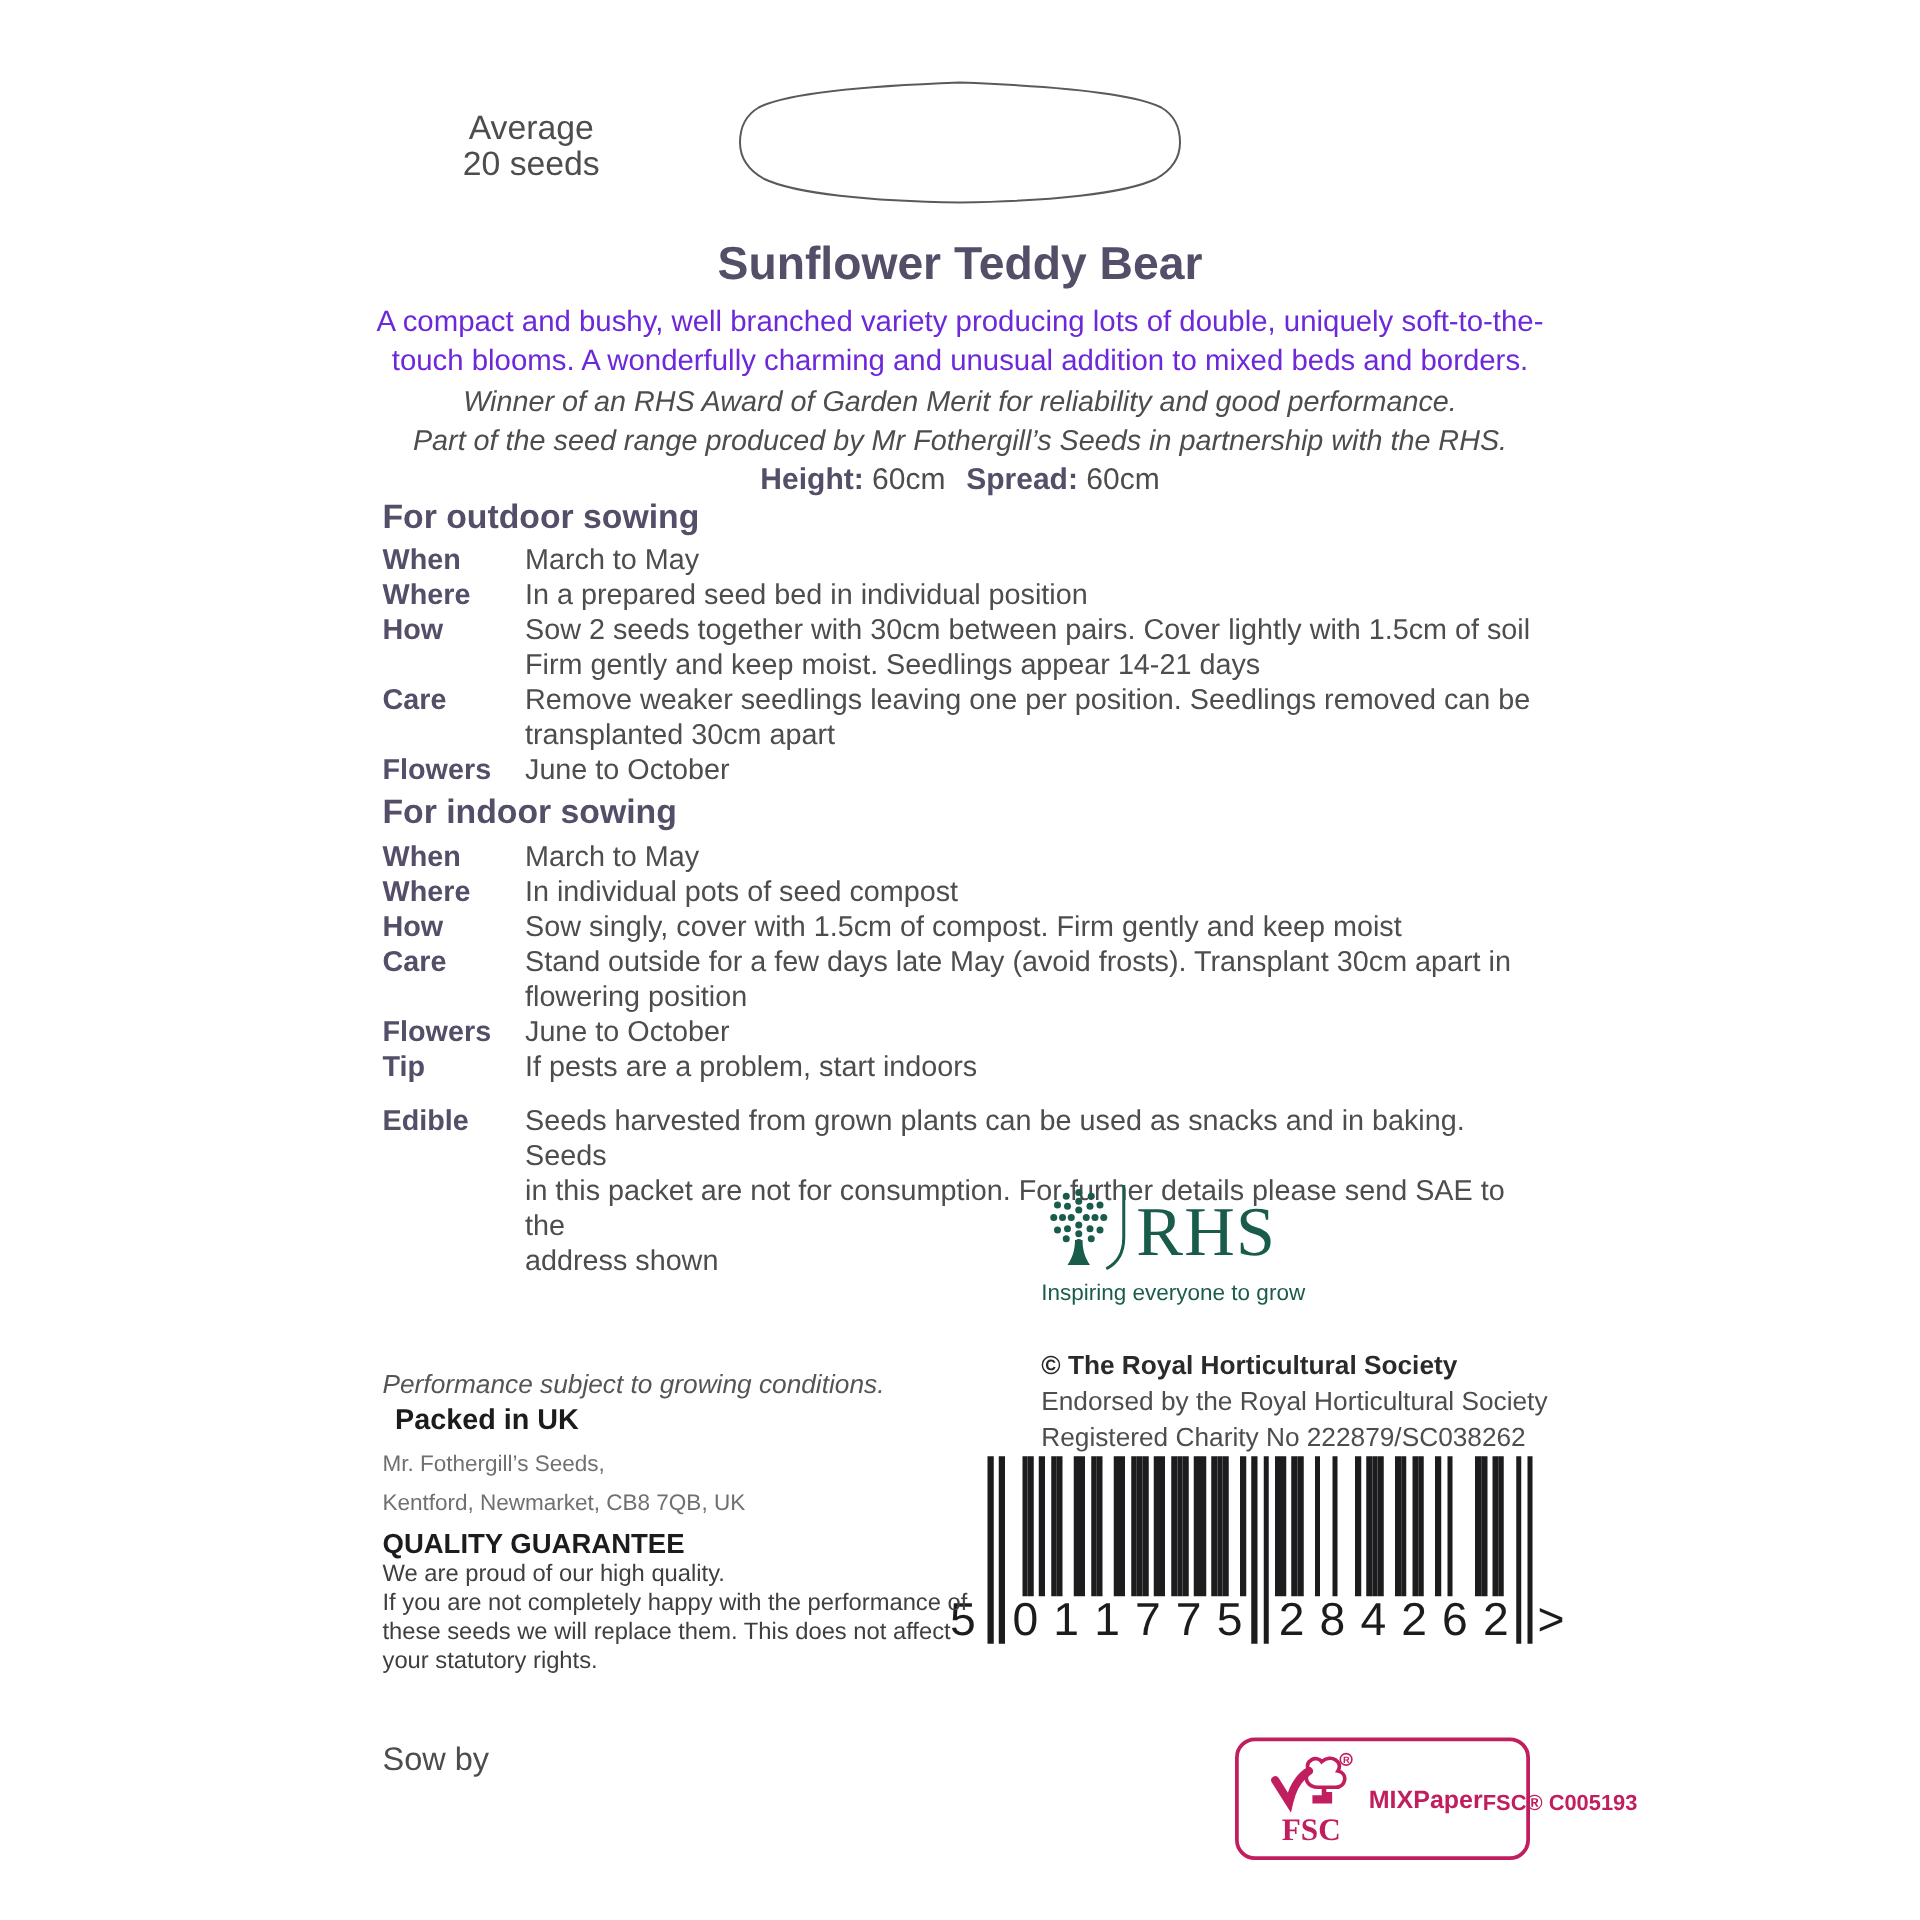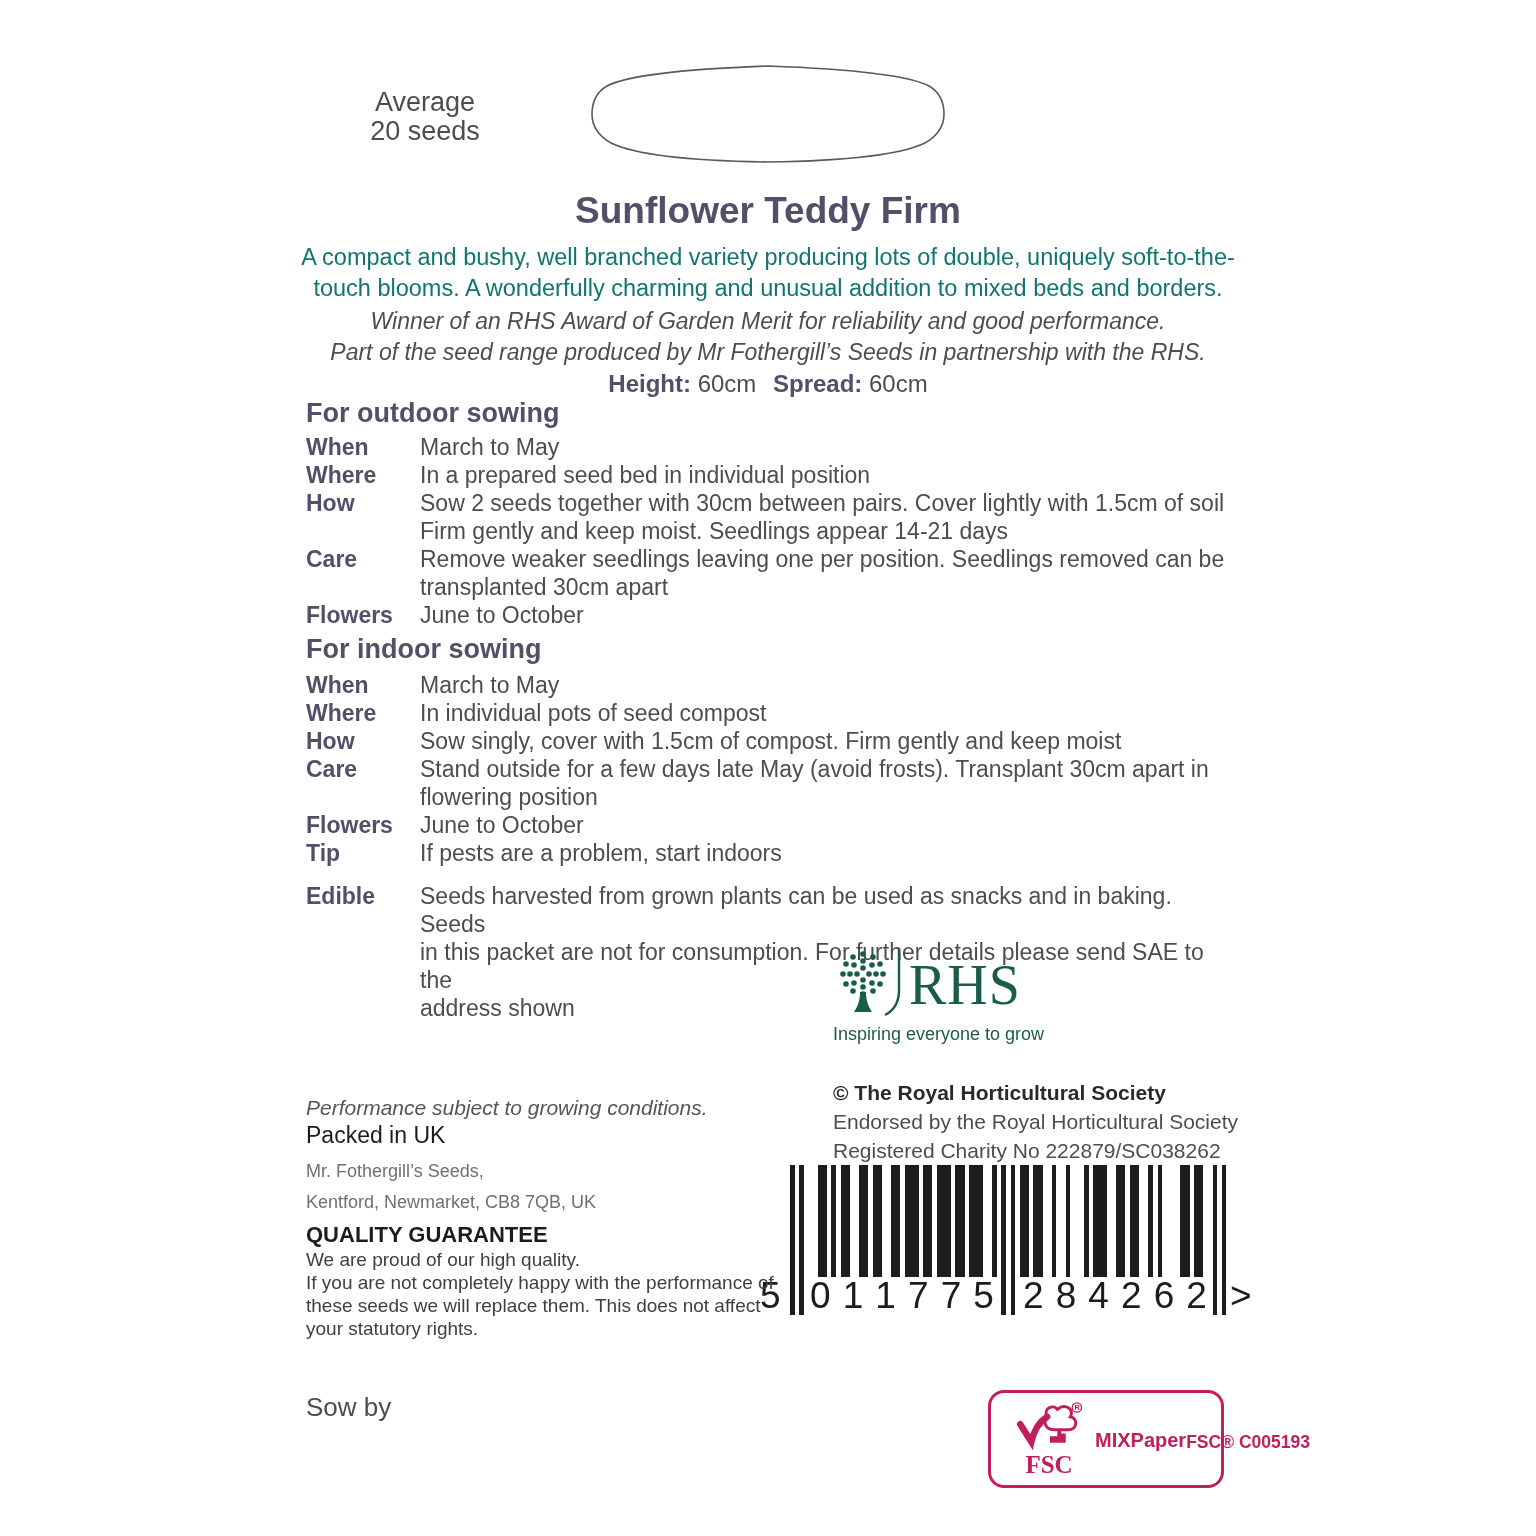--- a/index.html
+++ b/index.html
@@ -15,21 +15,21 @@
   
   .seed-count{position:absolute;left:330px;top:88px;width:190px;text-align:center;
     font-size:27px;line-height:29px;color:#4d4d4f;}
   .oval{position:absolute;left:588px;top:62px;}
   .botanical{position:absolute;left:1030px;top:88px;width:190px;text-align:center;
     font-size:24px;line-height:29px;color:#4d4d4f;}
   
   .title{position:absolute;left:0;top:190px;width:100%;margin:0;text-align:center;
     font-size:37px;font-weight:bold;color:#554e68;}
   .desc{position:absolute;left:288px;top:242px;width:960px;text-align:center;
-    font-size:23.5px;line-height:31px;color:#0f766e;}
+    font-size:23.5px;line-height:31px;color:#6d28d9;}
   .award{position:absolute;left:288px;top:306px;width:960px;text-align:center;
     font-size:23px;line-height:31px;font-style:italic;color:#4d4d4f;}
   .hs{position:absolute;left:288px;top:370px;width:960px;text-align:center;
     font-size:24px;color:#4d4d4f;}
   .hs .lbl{font-weight:bold;color:#554e68;}
   .hs .sp{margin-left:10px;}
   
   .sec{position:absolute;left:306px;margin:0;font-size:27px;font-weight:bold;color:#554e68;}
   .sec-outdoor{top:398px;}
   .sec-indoor{top:634px;}
@@ -53,21 +53,21 @@
   .bc-mod.guard{height:150px;}
   .bc-digit{position:absolute;top:110px;font-size:37px;color:#1c1c1e;}
   .bc-d-first{left:-30px;}
   .bc-group{position:absolute;top:110px;width:184px;display:flex;justify-content:space-between;
     font-size:37px;color:#1c1c1e;}
   .bc-g1{left:20px;}
   .bc-g2{left:233px;}
   .bc-suffix{left:440px;}
   
   .perf{position:absolute;left:306px;top:1096px;font-size:21px;font-style:italic;color:#555557;}
-  .packed{position:absolute;left:306px;top:1122px;font-size:23px;font-weight:normal;color:#1c1c1e;}
+  .packed{position:absolute;left:316px;top:1122px;font-size:23px;font-weight:bold;color:#1c1c1e;}
   .address{position:absolute;left:306px;top:1156px;font-size:18px;line-height:31px;color:#707072;}
   .qg-head{position:absolute;left:306px;top:1222px;font-size:22px;font-weight:bold;color:#1c1c1e;}
   .qg-body{position:absolute;left:306px;top:1248px;width:472px;font-size:19px;line-height:23px;color:#3f3f41;}
   .sow-by{position:absolute;left:306px;top:1392px;font-size:26px;color:#4d4d4f;}
   
   .fsc-box{position:absolute;left:988px;top:1390px;width:236px;height:98px;
     border:3px solid #c11e5f;border-radius:16px;box-sizing:border-box;
     display:flex;padding:8px 10px 6px 12px;}
   .fsc-left{flex:0 0 92px;display:flex;flex-direction:column;align-items:center;}
   .fsc-word{font-family:"Liberation Serif", serif;font-weight:bold;font-size:25px;color:#c11e5f;margin-top:-2px;}
@@ -91,21 +91,21 @@
              C 353 31 356 42 356 52
              C 356 63 351 73 337 81
              C 312 93 252 99 180 100
              C 108 99 48 93 23 81
              C 9 73 4 63 4 52
              C 4 42 7 31 19 24
              C 40 13 98 7 180 4 Z" fill="none" stroke="#5a5a5c" stroke-width="1.6"></path>
   </svg>
 
 
-  <h1 class="title">Sunflower Teddy Firm</h1>
+  <h1 class="title">Sunflower Teddy Bear</h1>
   <div class="desc pre">A compact and bushy, well branched variety producing lots of double, uniquely soft-to-the-
 touch blooms.  A wonderfully charming and unusual addition to mixed beds and borders.</div>
   <div class="award pre">Winner of an RHS Award of Garden Merit for reliability and good performance.
 Part of the seed range produced by Mr Fothergill’s Seeds in partnership with the RHS.</div>
 
   <div class="hs">
     <span class="lbl">Height:</span>
     <span>60cm</span>
     <span class="lbl sp">Spread:</span>
     <span>60cm</span>

